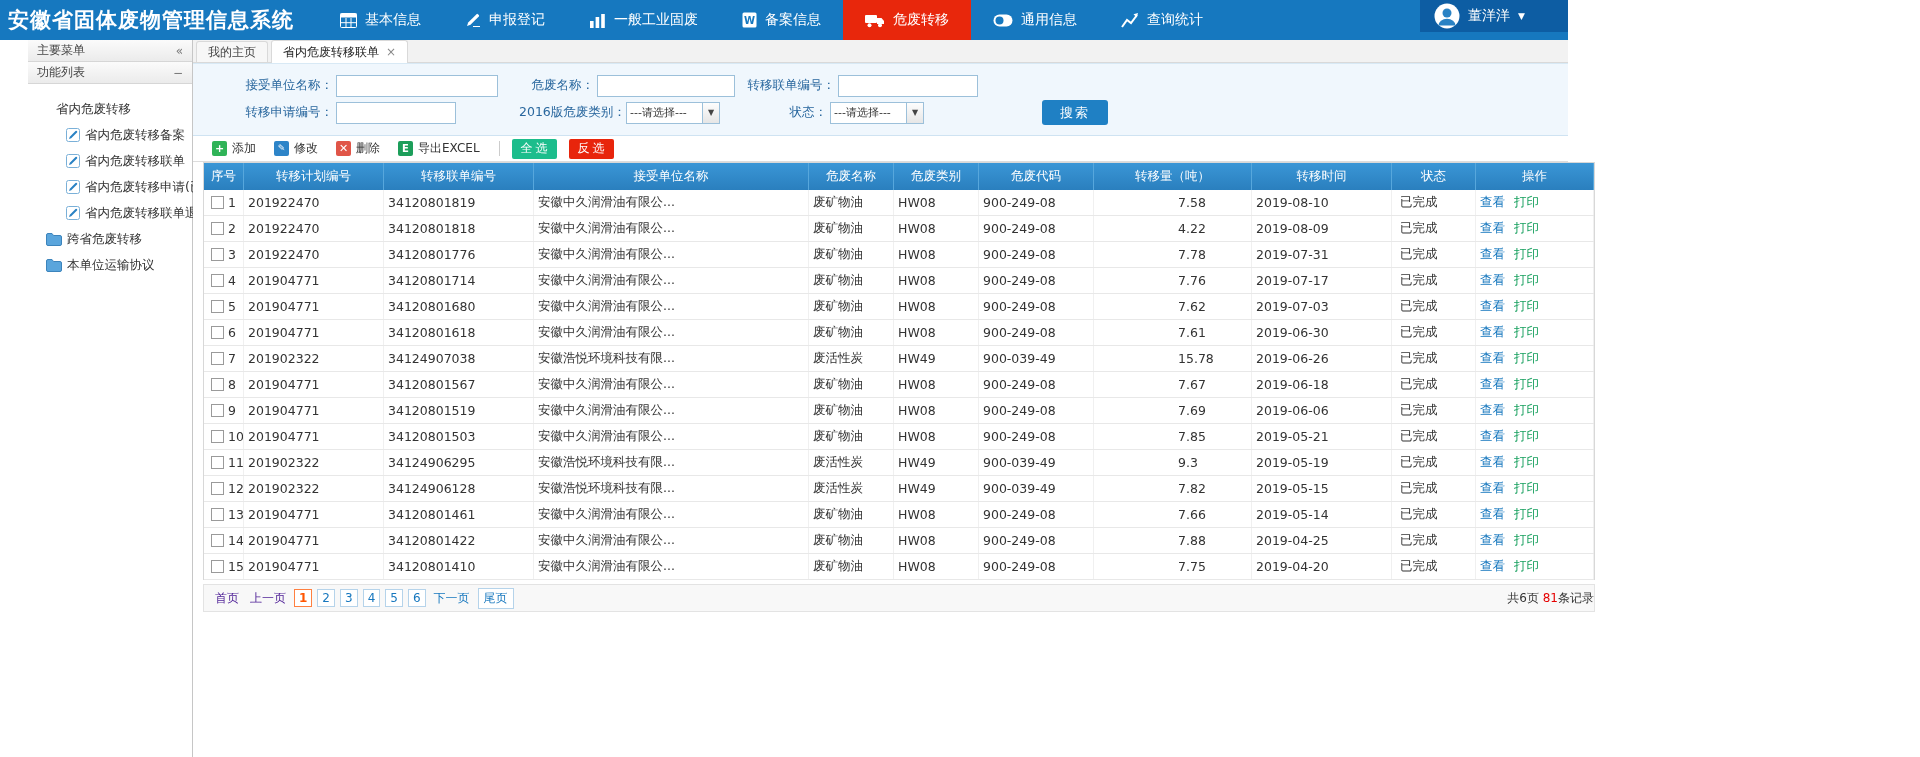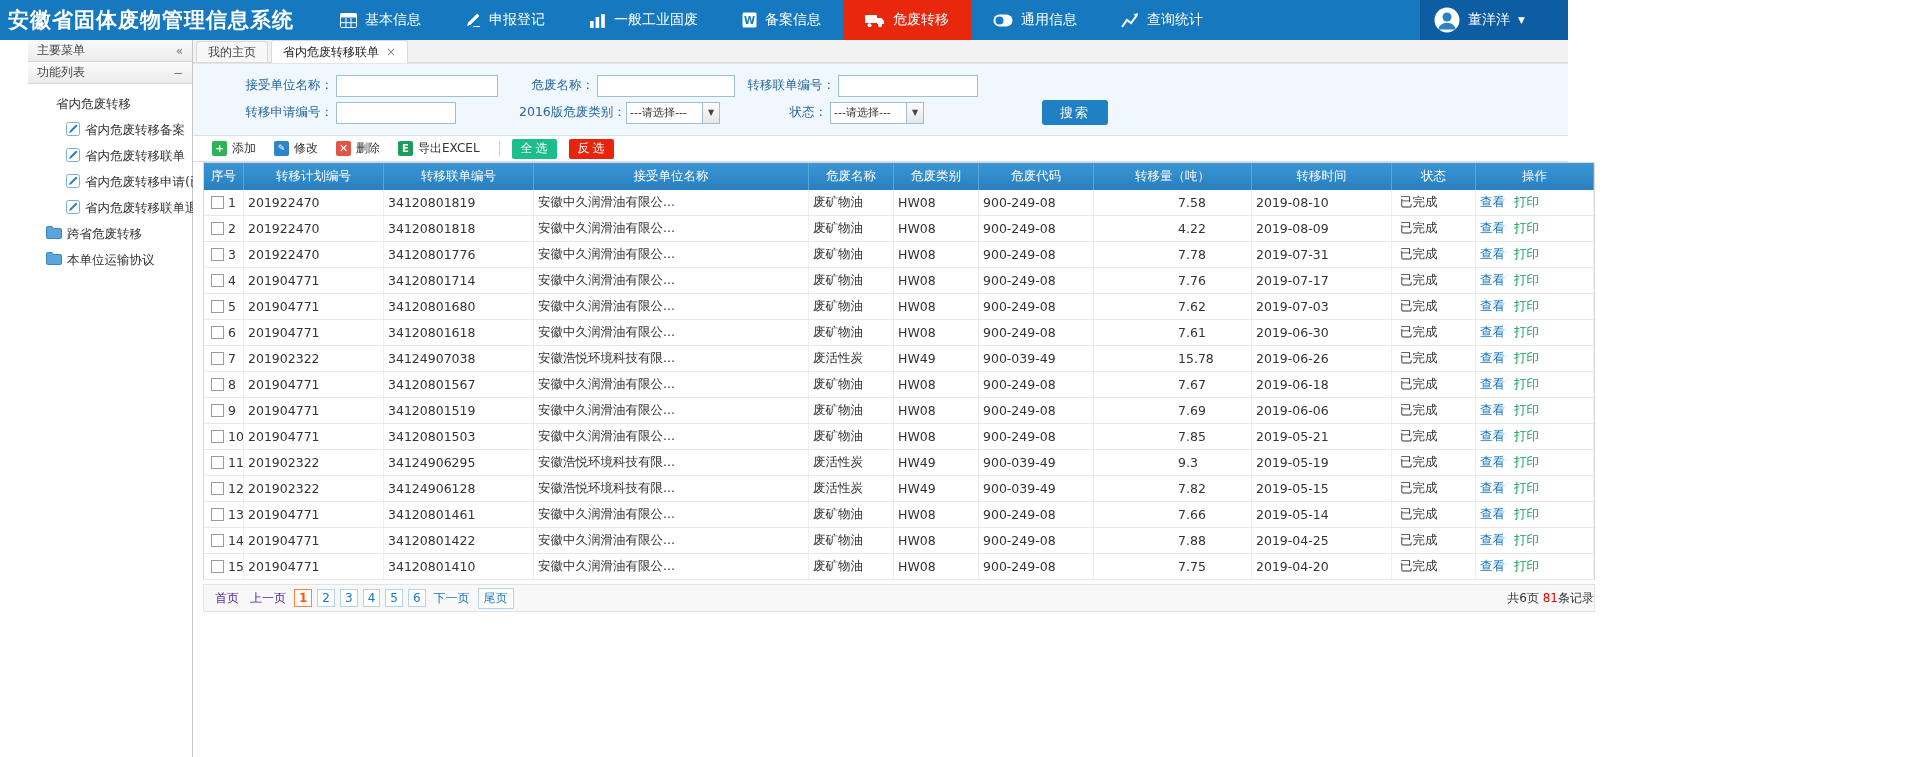--- a/index.html
+++ b/index.html
@@ -7,30 +7,30 @@
     font-family:"DejaVu Sans","Liberation Sans",sans-serif; }
   .app { width:1568px; height:757px; background:#fff; position:relative; }
 
   
   .topbar { height:40px; background:#1678bf; display:flex; align-items:center; position:relative; }
   .app-title { color:#fff; font-size:21px; font-weight:bold; padding-left:8px; letter-spacing:1px; white-space:nowrap; }
   .topnav { display:flex; height:100%; margin-left:24px;justify-content:flex-end; }
   .nav-item { display:flex; align-items:center; gap:8px; padding:0 22px; color:#fff; font-size:14px; cursor:pointer; white-space:nowrap; }
   .nav-item.active { background:#e8270c; }
   .nav-icon { display:flex; align-items:center; }
-  .user-box { position:absolute; right:0; top:0; height:40px; width:148px; background:#0d5da3; display:flex; align-items:center; gap:8px; padding-left:14px; color:#fff; font-size:14px; cursor:pointer; }
+  .user-box { position:absolute; right:0; top:0; height:32px; width:148px; background:#0d5da3; display:flex; align-items:center; gap:8px; padding-left:14px; color:#fff; font-size:14px; cursor:pointer; }
   .caret { font-size:9px; }
 
   
   .body-row { display:flex; height:717px;margin-left:28px; }
   .sidebar { width:165px; border-right:1px solid #c6c6c6; background:#fff; flex-shrink:0; }
   .side-hd { height:22px; display:flex; align-items:center; justify-content:space-between; padding:0 9px; background:linear-gradient(#fbfbfb,#ebebeb); border-bottom:1px solid #d6d6d6; font-size:12px; color:#444; cursor:pointer; }
   .side-toggle { color:#777; font-size:12px; }
   .tree { padding-top:12px; font-size:12.5px; color:#333; }
-  .tree-item { height:26px; display:flex; gap:5px; cursor:pointer; white-space:nowrap; }
+  .tree-item { height:26px; display:flex; align-items:center; gap:5px; cursor:pointer; white-space:nowrap; }
   .ti-parent { padding-left:28px; }
   .ti-child { padding-left:38px; }
   .ti-root { padding-left:18px; }
 
   .main { flex:1; background:#fff; min-width:0; }
 
   
   .tabbar { height:23px; background:#f2f2f2; border-bottom:1px solid #d9d9d9; display:flex; align-items:flex-end; padding-left:3px; gap:3px; }
   .tab { height:21px; display:flex; align-items:center; gap:7px; padding:0 11px; border:1px solid #d9d9d9; border-bottom:none; background:#f7f7f7; font-size:12px; color:#444; border-radius:3px 3px 0 0; cursor:pointer; white-space:nowrap; }
   .tab.active { background:#fff; height:23px; margin-bottom:-1px; color:#222; }

